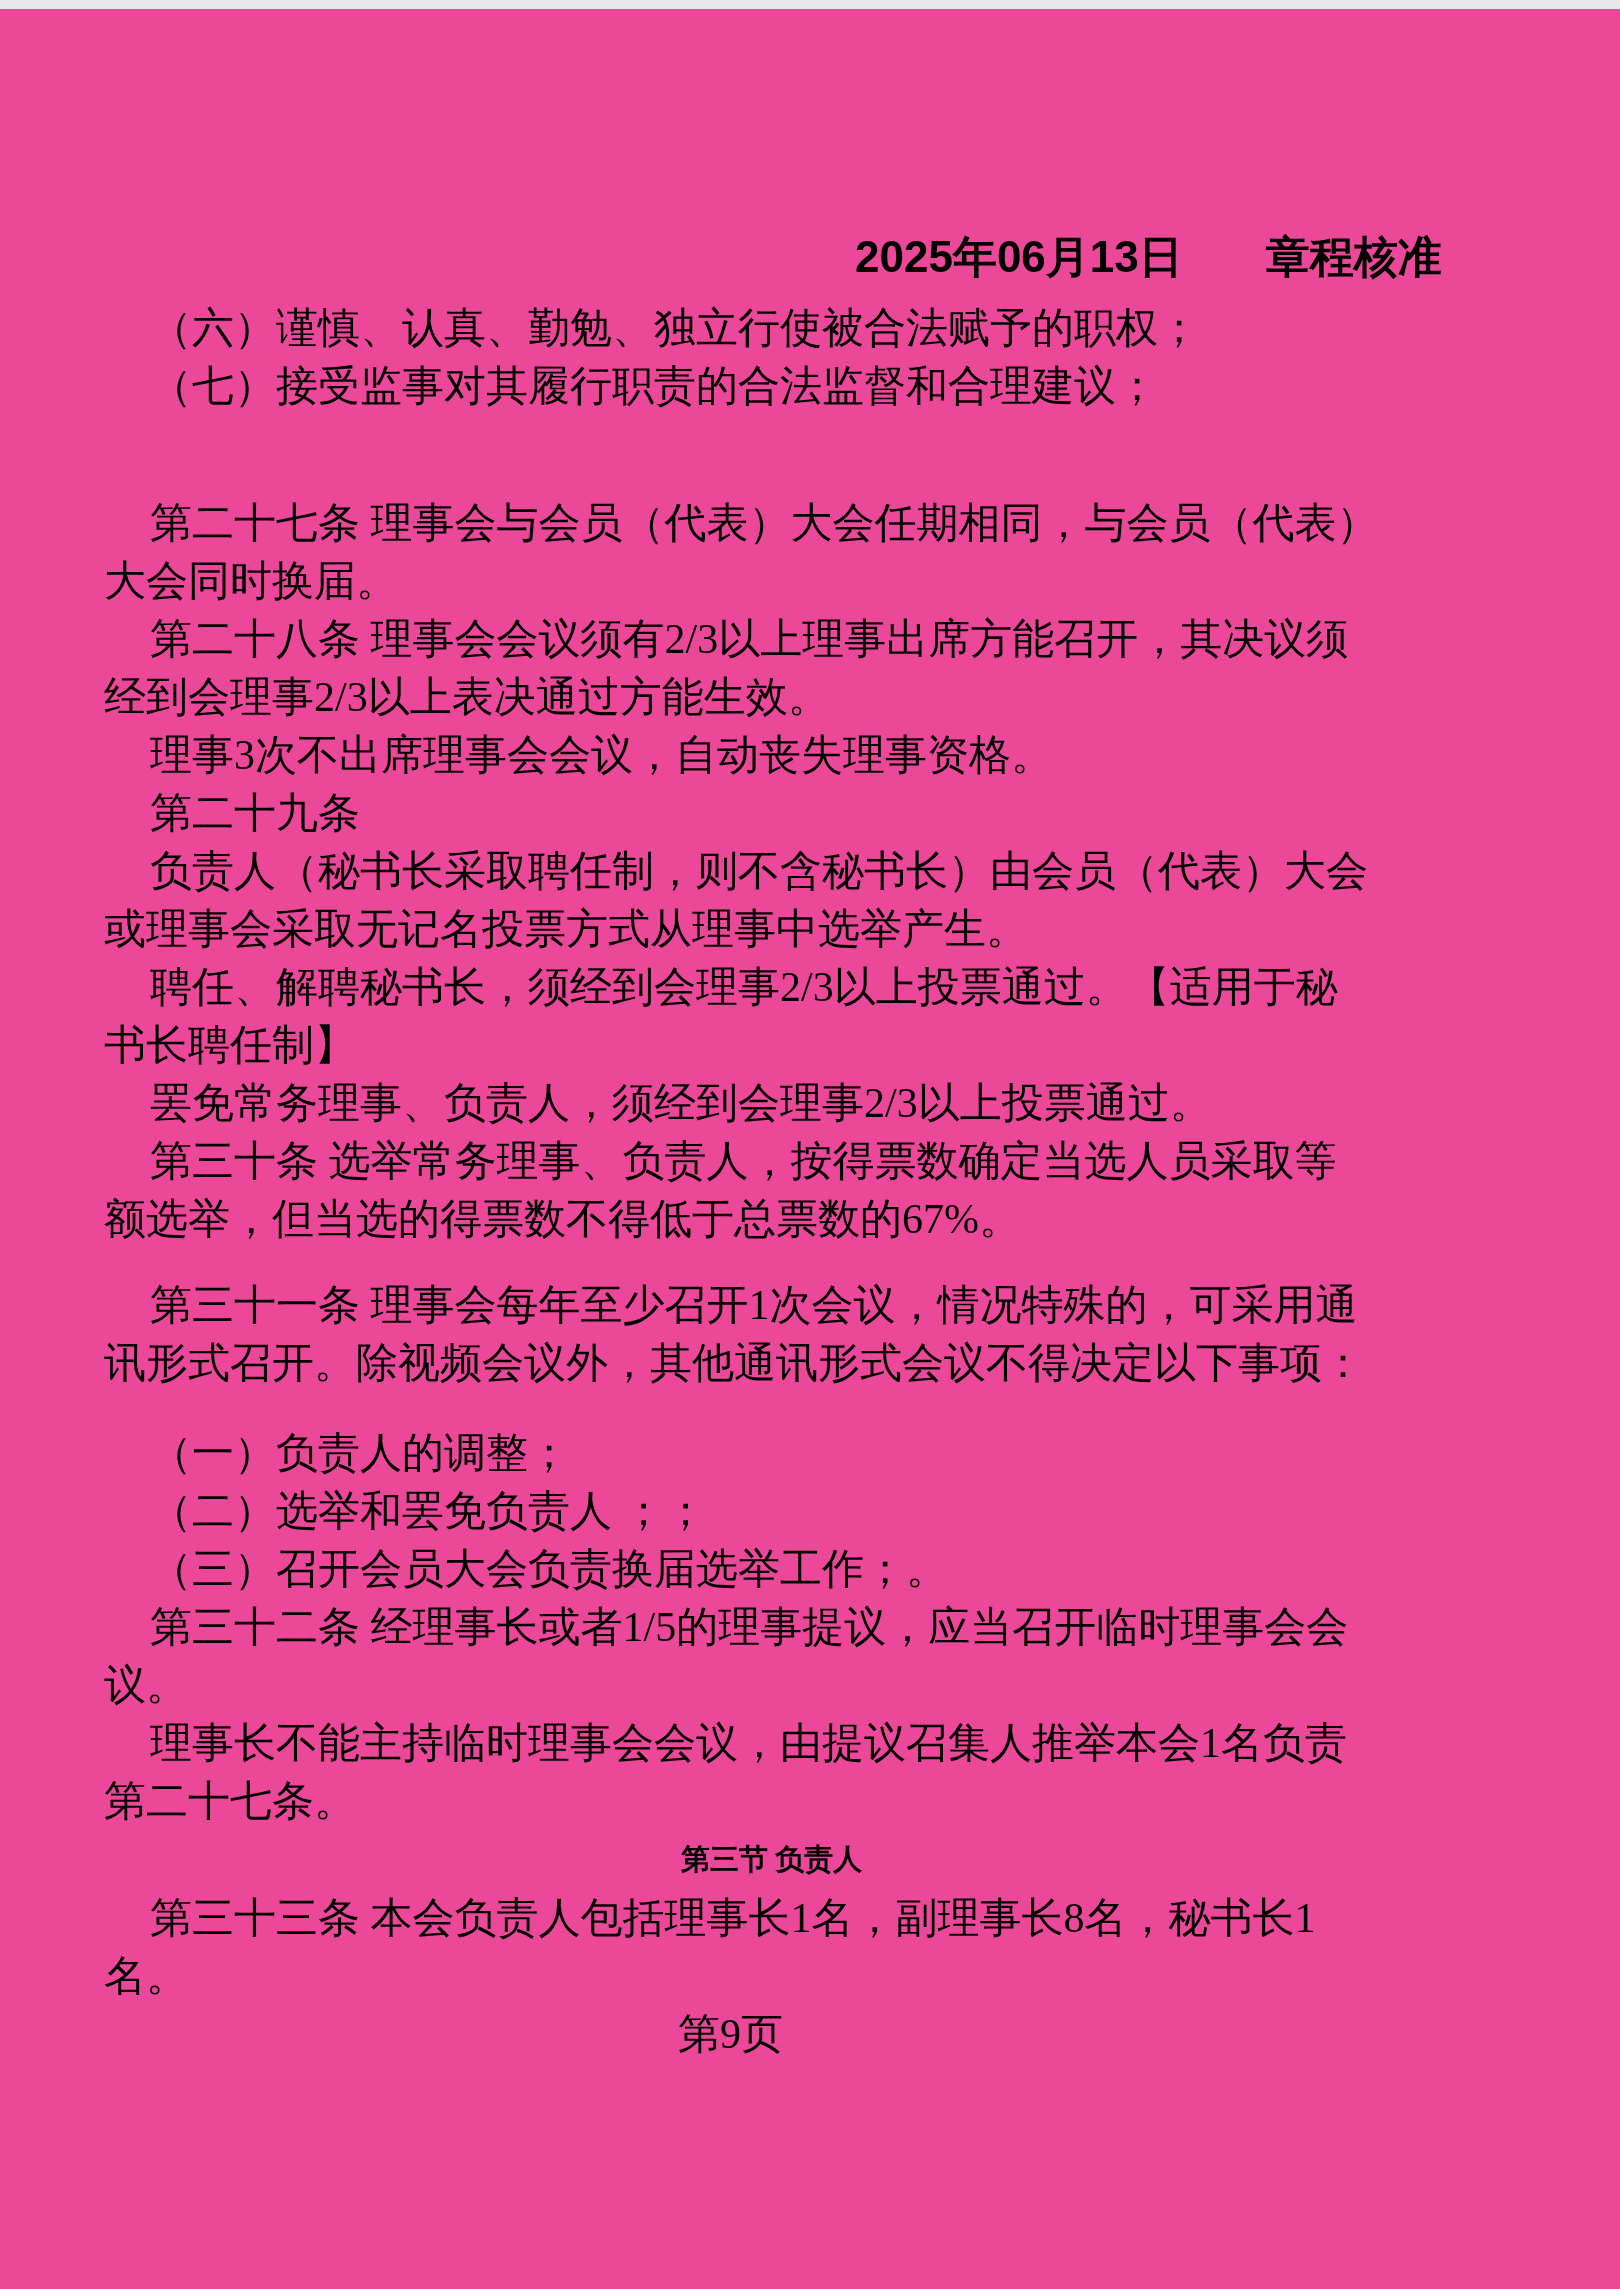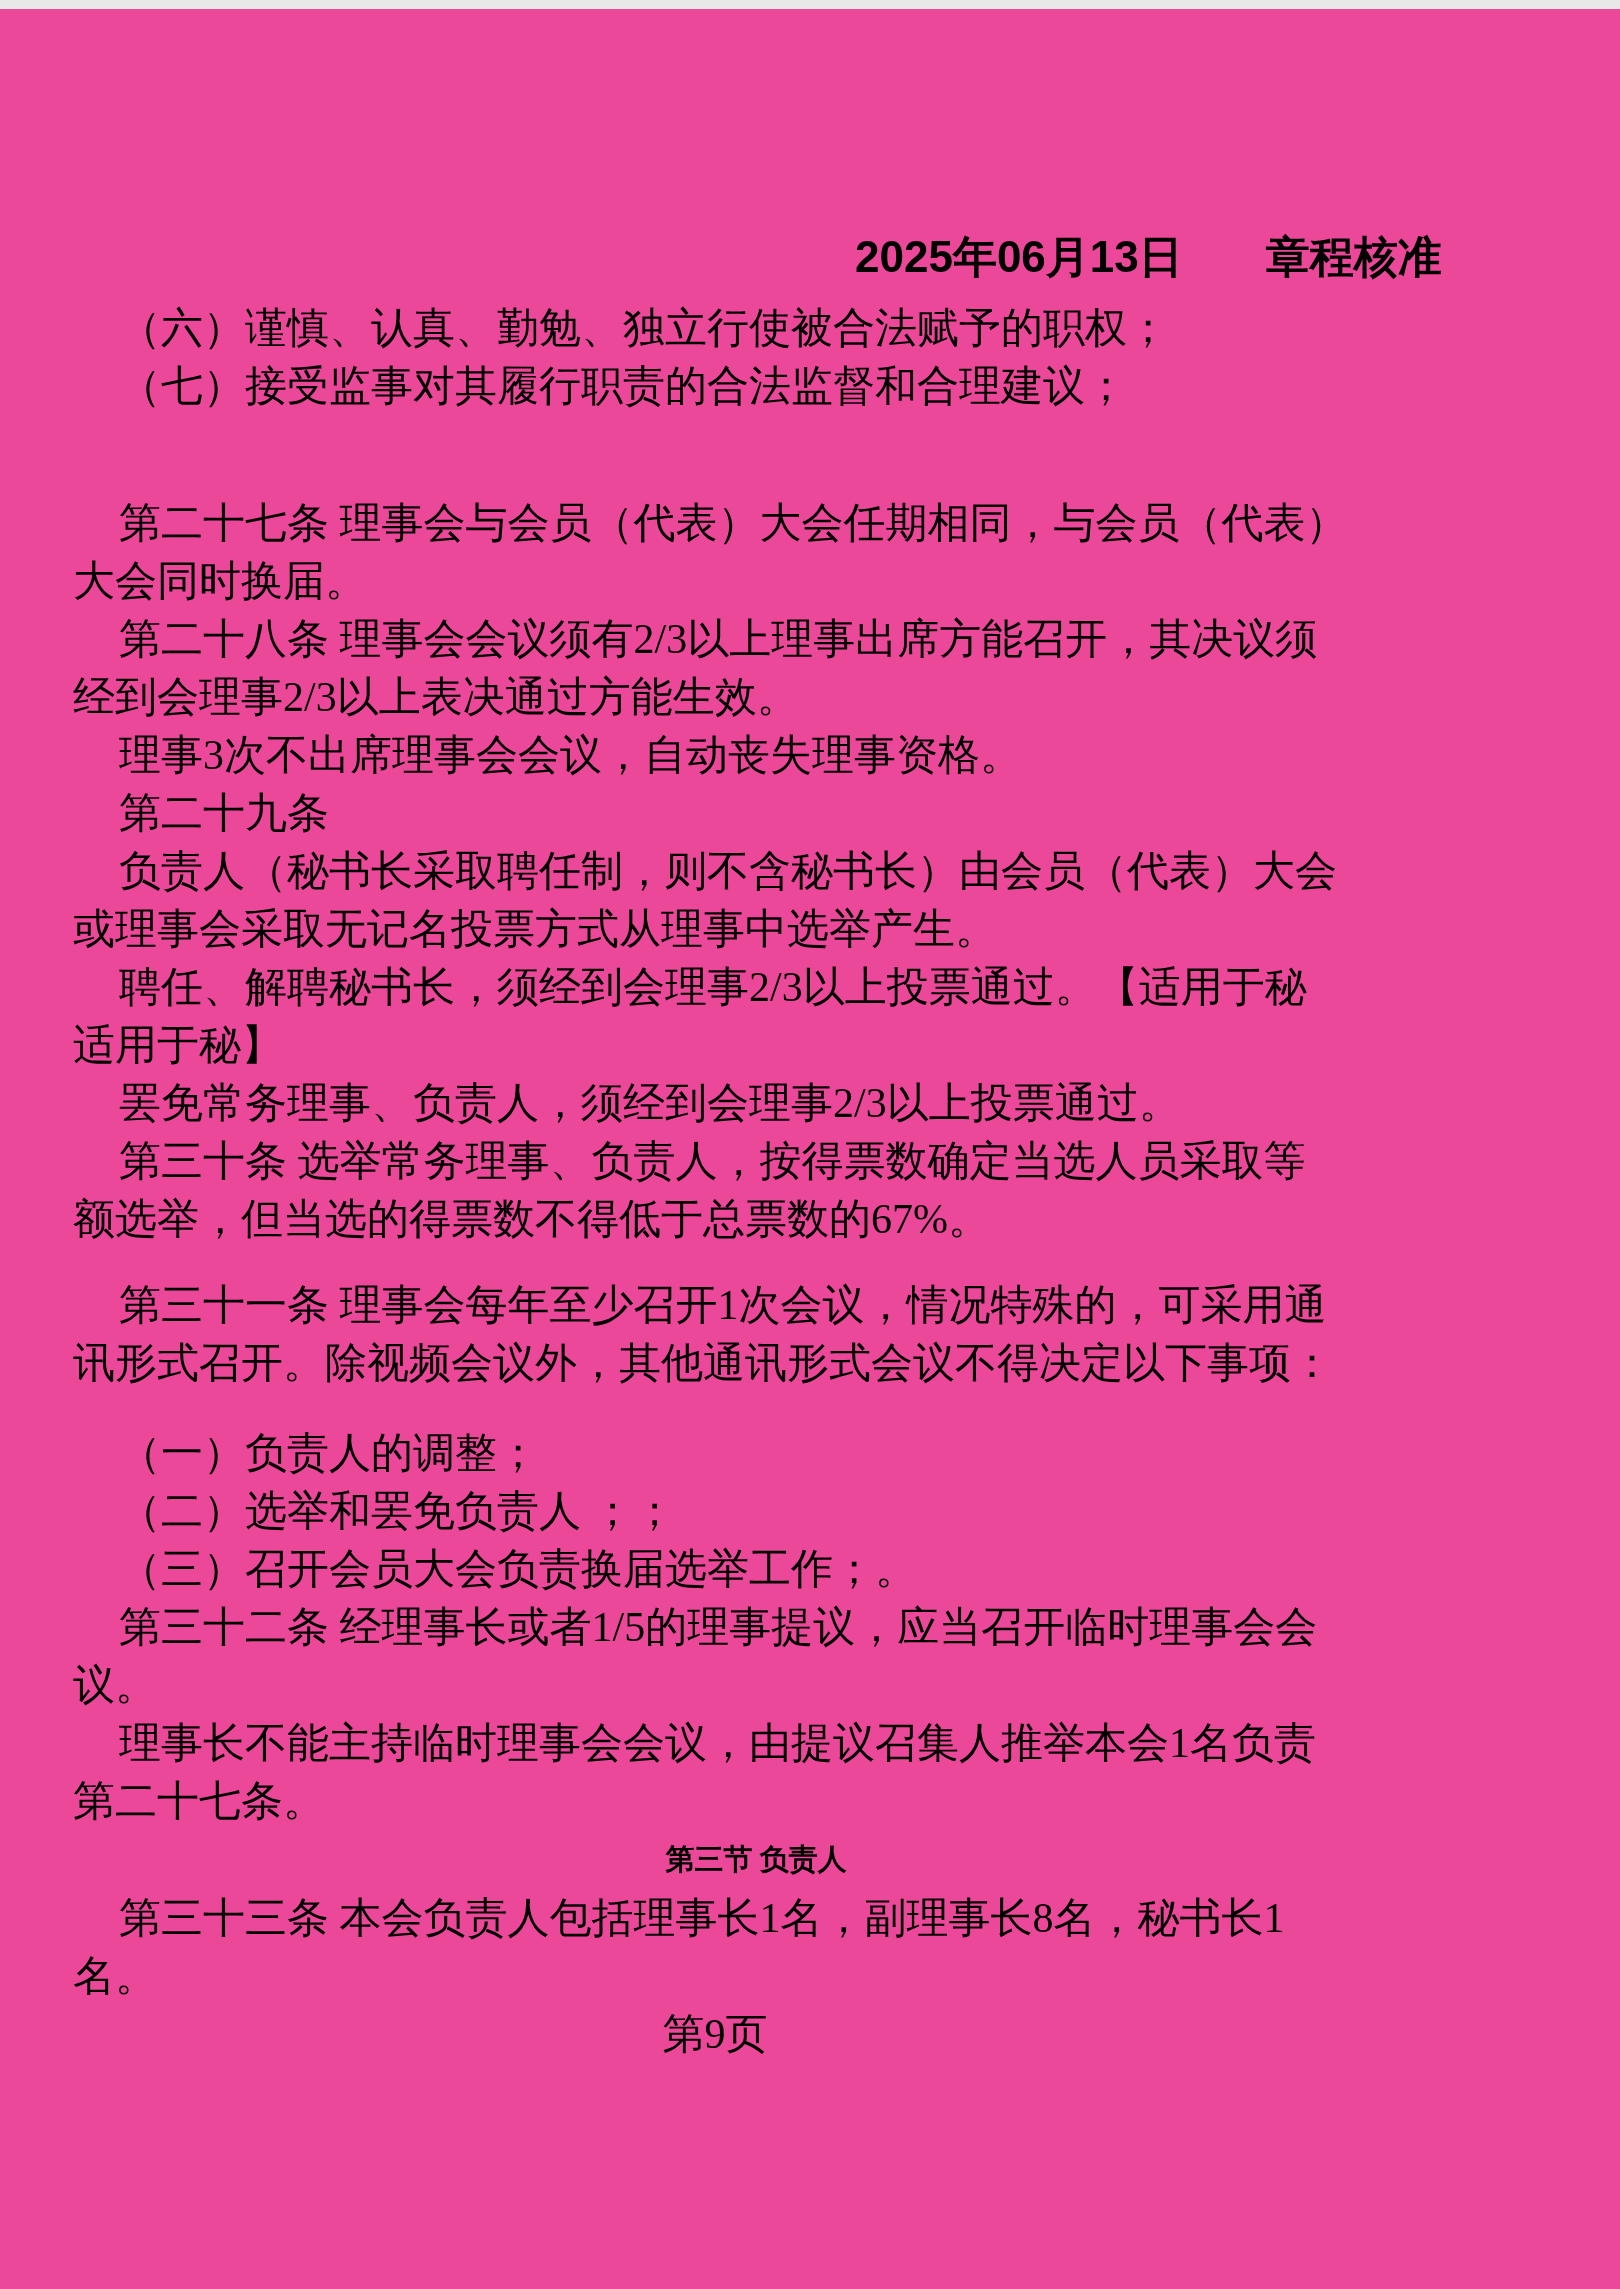--- a/index.html
+++ b/index.html
@@ -21,21 +21,21 @@
     font-weight:bold;
     font-size:44px;
     line-height:59px;
     white-space:pre;
   }
   .content{
     position:absolute;
     left:0;top:0;
     width:100%;
     box-sizing:border-box;
-    padding:290px 157px 0 73px;
+    padding:290px 157px 0 104px;
   }
   .line{
     font-size:42px;
     line-height:58px;
     white-space:pre;
   }
   .line.ind{padding-left:46px;}
   .spacer{width:100%;}
   .section-heading{
     font-size:29px;
@@ -70,21 +70,21 @@
         <div class="spacer" style="height: 79px;"></div>
         <div class="line ind">第二十七条 理事会与会员（代表）大会任期相同，与会员（代表）</div>
         <div class="line">大会同时换届。</div>
         <div class="line ind">第二十八条 理事会会议须有2/3以上理事出席方能召开，其决议须</div>
         <div class="line">经到会理事2/3以上表决通过方能生效。</div>
         <div class="line ind">理事3次不出席理事会会议，自动丧失理事资格。</div>
         <div class="line ind">第二十九条</div>
         <div class="line ind">负责人（秘书长采取聘任制，则不含秘书长）由会员（代表）大会</div>
         <div class="line">或理事会采取无记名投票方式从理事中选举产生。</div>
         <div class="line ind">聘任、解聘秘书长，须经到会理事2/3以上投票通过。【适用于秘</div>
-        <div class="line">适用于秘】</div>
+        <div class="line">书长聘任制】</div>
         <div class="line ind">罢免常务理事、负责人，须经到会理事2/3以上投票通过。</div>
         <div class="line ind">第三十条 选举常务理事、负责人，按得票数确定当选人员采取等</div>
         <div class="line">额选举，但当选的得票数不得低于总票数的67%。</div>
         <div class="spacer" style="height: 28px;"></div>
         <div class="line ind">第三十一条 理事会每年至少召开1次会议，情况特殊的，可采用通</div>
         <div class="line">讯形式召开。除视频会议外，其他通讯形式会议不得决定以下事项：</div>
         <div class="spacer" style="height: 32px;"></div>
         <div class="line ind">（一）负责人的调整；</div>
         <div class="line ind">（二）选举和罢免负责人 ；；</div>
         <div class="line ind">（三）召开会员大会负责换届选举工作；。</div>

